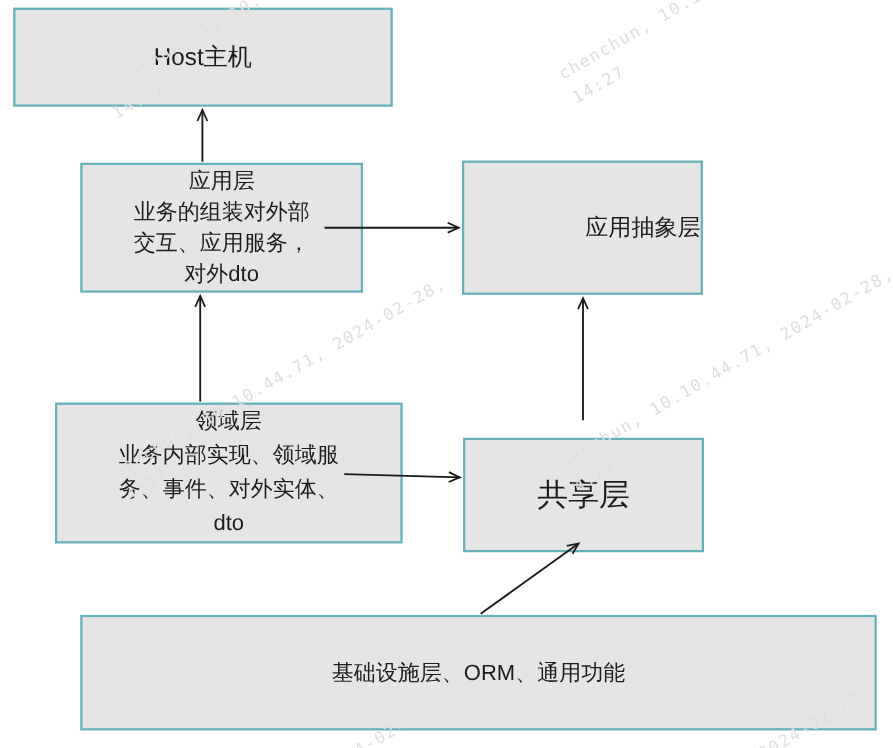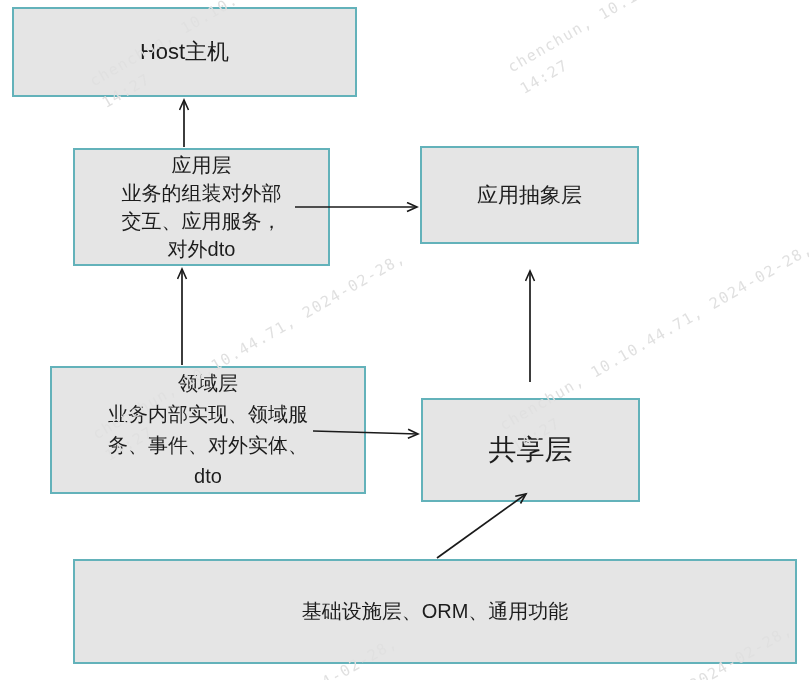--- a/index.html
+++ b/index.html
@@ -21,21 +21,21 @@
     text-align:center;
     color:#1c1c1c;
     z-index:1;
   }
   .box .label{
     white-space:pre-line;
     width:100%;
   }
   #box-host{left:12px;top:7px;width:345px;height:90px;font-size:22px;}
   #box-application{left:73px;top:148px;width:257px;height:118px;font-size:20px;line-height:28px;}
-  #box-abstraction{left:420px;top:146px;width:219px;height:98px;font-size:21px;}
+  #box-abstraction{left:420px;top:146px;width:219px;height:122px;font-size:21px;text-align:right;}
   #box-domain{left:50px;top:366px;width:316px;height:128px;font-size:20px;line-height:31px;}
   #box-shared{left:421px;top:398px;width:219px;height:104px;font-size:28px;}
   #box-infrastructure{left:73px;top:559px;width:724px;height:105px;font-size:20px;}
   svg.arrows{
     position:absolute;left:0;top:0;z-index:2;
   }
   svg.arrows line{
     stroke:#1a1a1a;
     stroke-width:1.7;
   }

